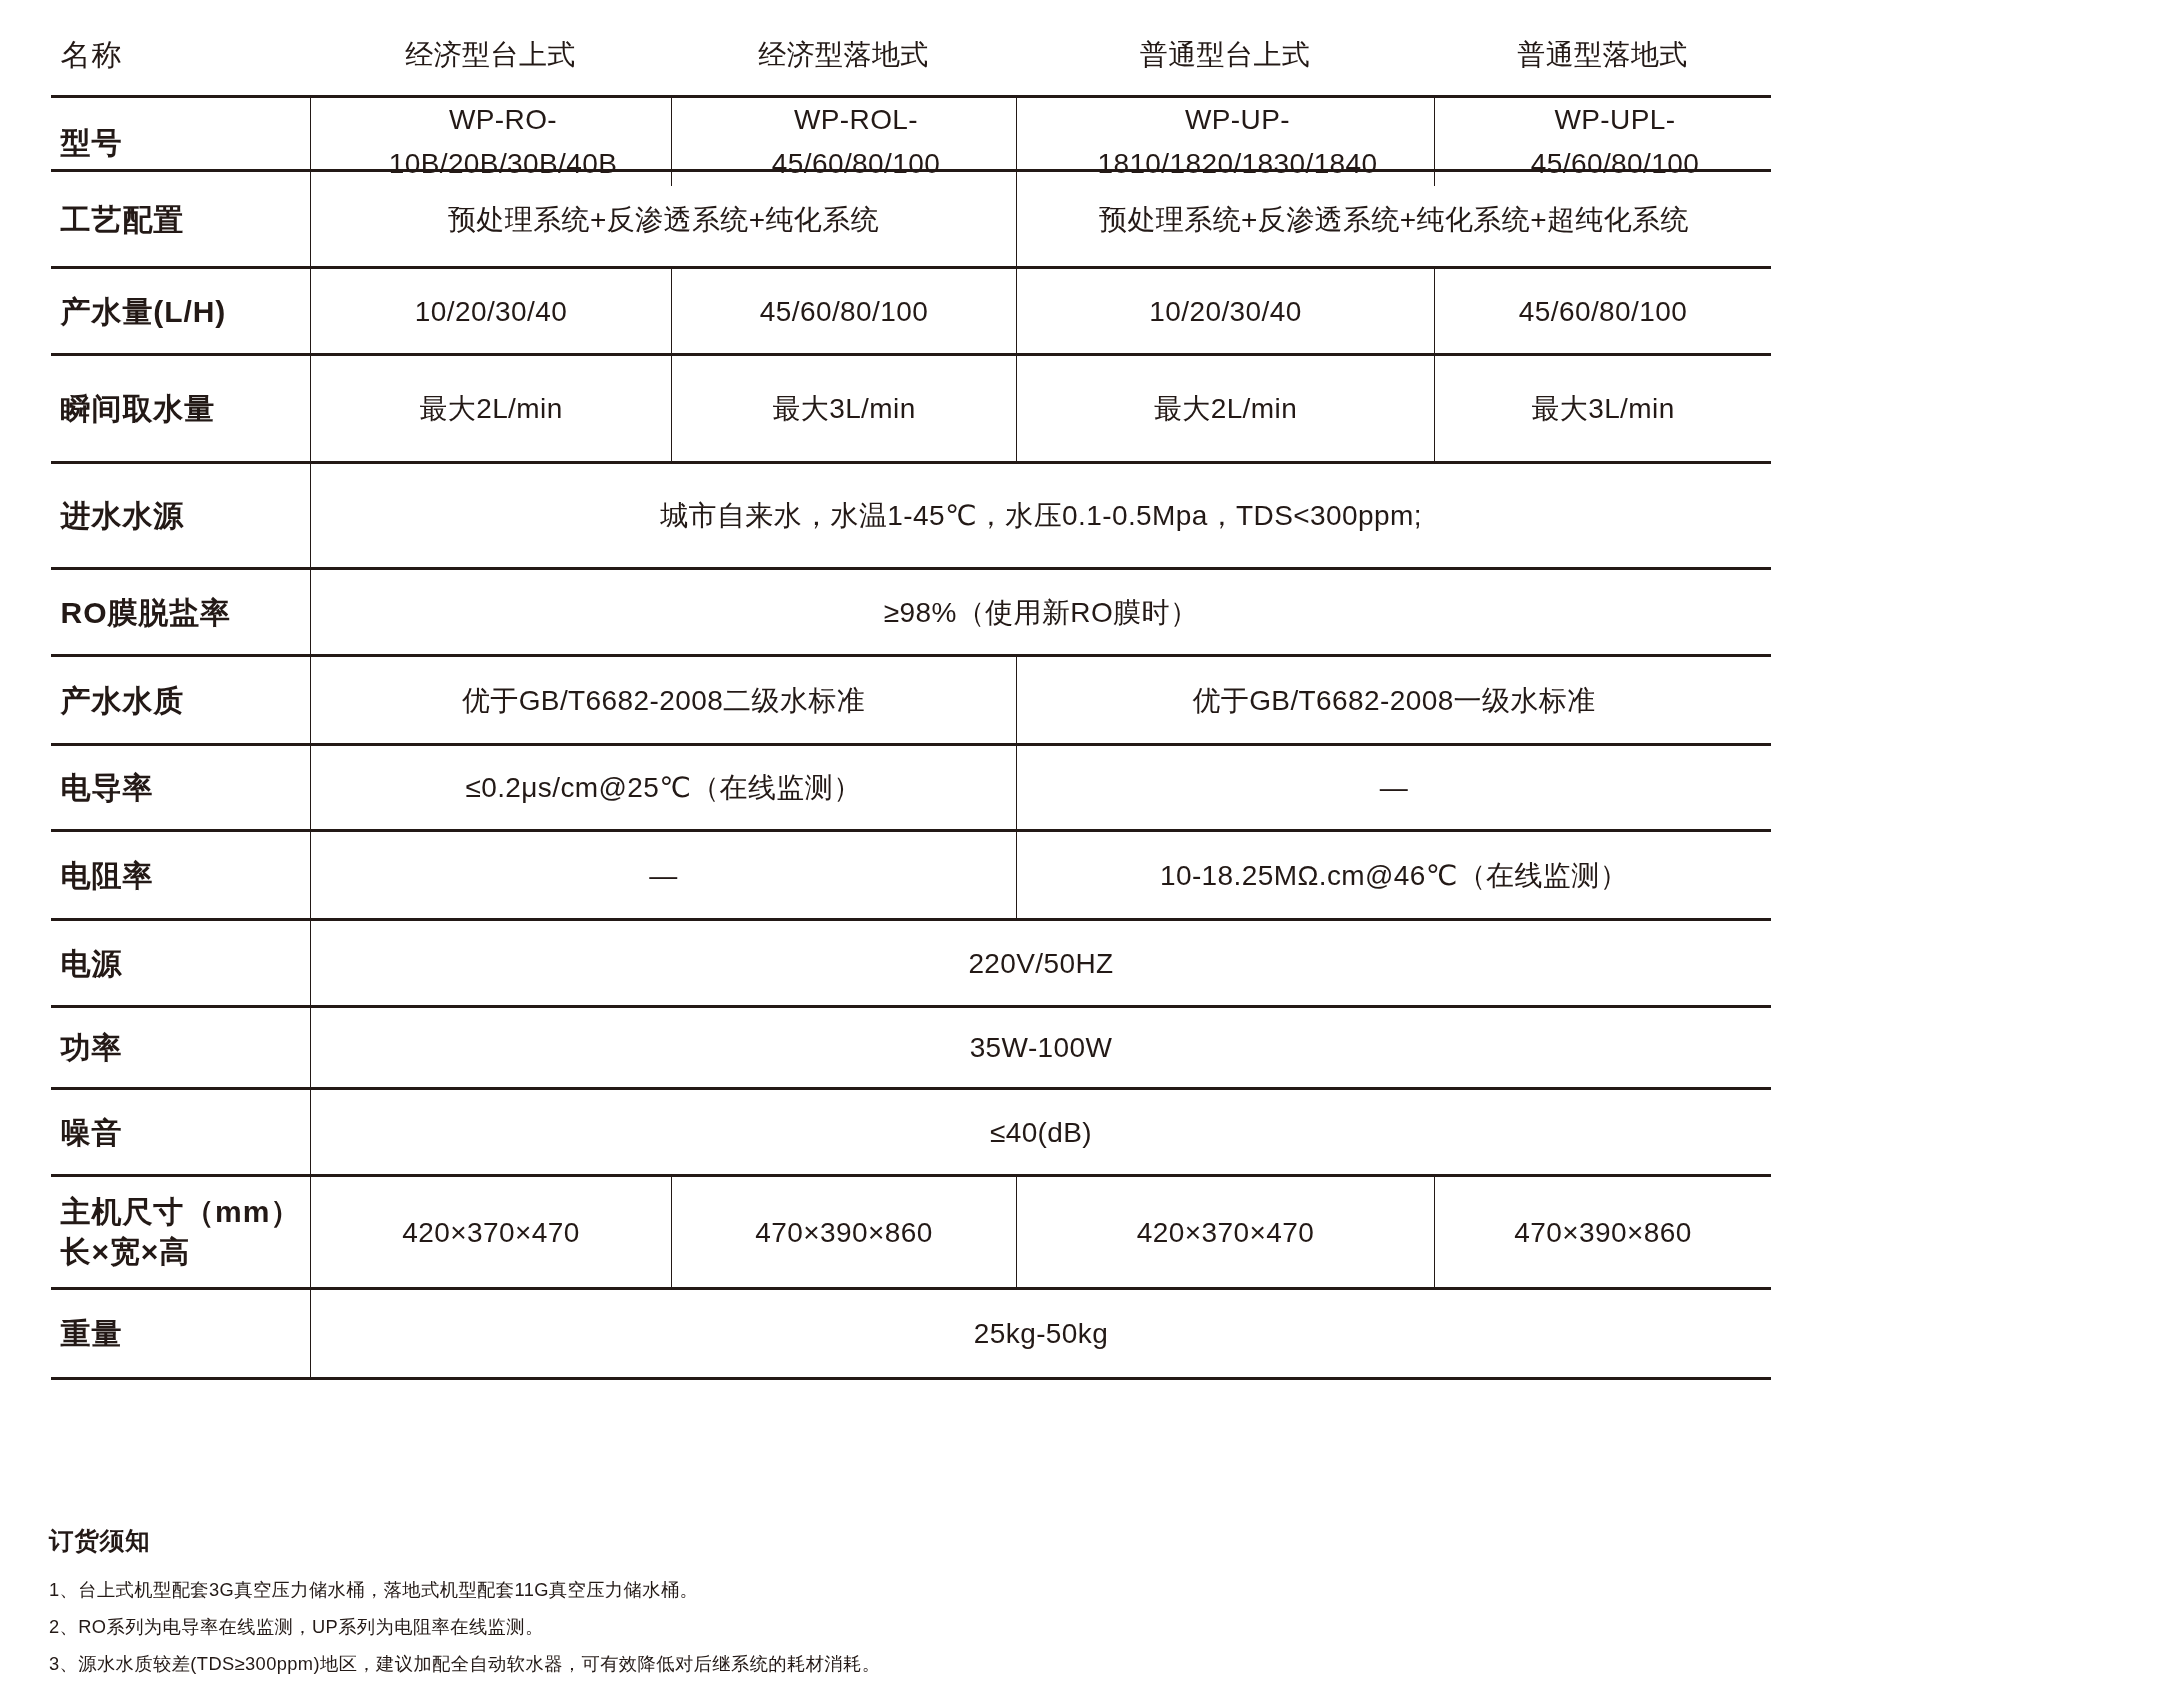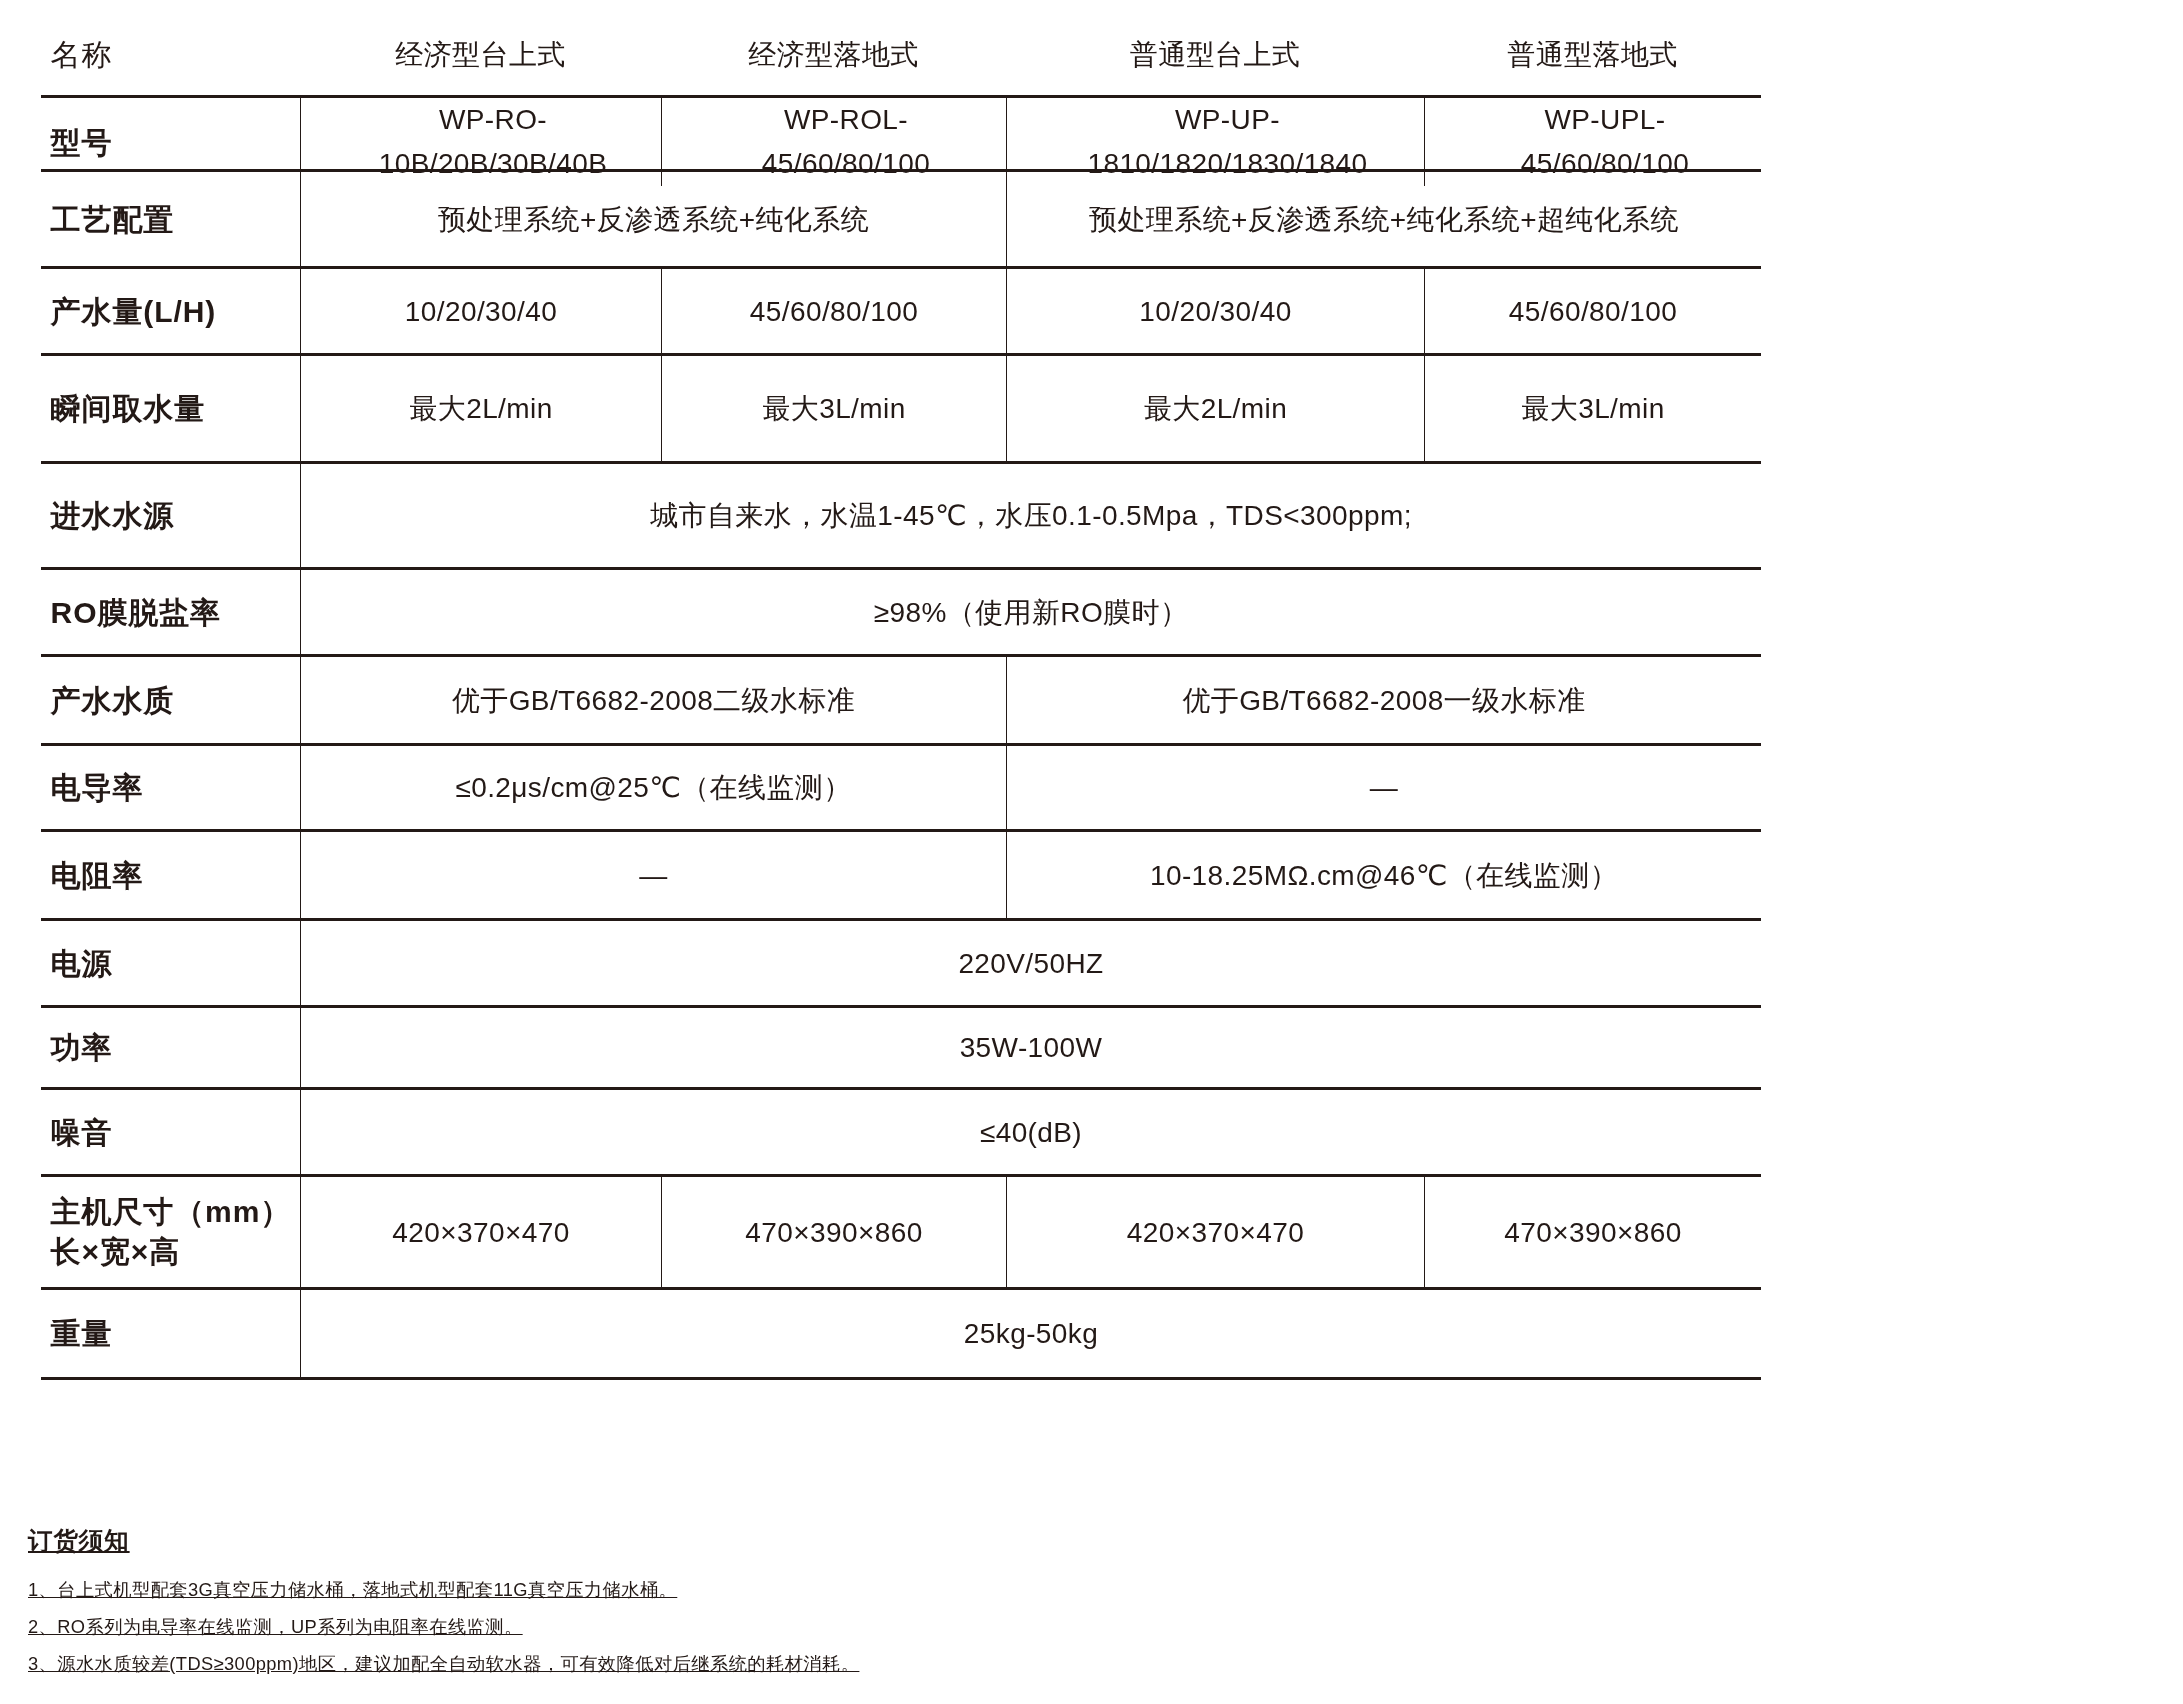--- a/index.html
+++ b/index.html
@@ -4,21 +4,21 @@
 <style>
   html,body{margin:0;padding:0;background:#ffffff;}
   .page{
     position:relative;
     width:2402px;height:1705px;
     background:#ffffff;
     font-family:"Liberation Sans","DejaVu Sans",sans-serif;
     color:#231916;
   }
   .spec-table{
-    position:absolute;left:41px;top:13px;width:1720px;
+    position:absolute;left:51px;top:13px;width:1720px;
   }
   .row{
     display:grid;
     grid-template-columns:259px 361px 345px 418px 337px;
     border-bottom:3.5px solid #231916;
     box-sizing:border-box;
   }
   .cell{
     display:flex;align-items:center;justify-content:center;
     text-align:center;
@@ -33,21 +33,21 @@
     font-size:30px;font-weight:700;line-height:39px;
     letter-spacing:0.9px;
   }
   .cel{border-left:1.7px solid #231916;}
   .row--header{border-bottom:3.5px solid #231916;}
   .row--header .cell{border-left:none;font-weight:500;}
   .two{line-height:44px;padding-left:24px;}
   .s2{grid-column:span 2;}
   .s4{grid-column:span 4;}
   .notes{
-    position:absolute;left:28px;top:1525px;width:2009px;text-decoration:underline;
+    position:absolute;left:49px;top:1525px;width:2009px;
   }
   .notes-title{
     font-size:24.5px;font-weight:700;line-height:31px;
     margin:0 0 15px 0;letter-spacing:0.9px;
   }
   .note-item{
     font-size:18.3px;font-weight:500;line-height:37px;margin:0;
     letter-spacing:0.4px;
   }
 </style>

